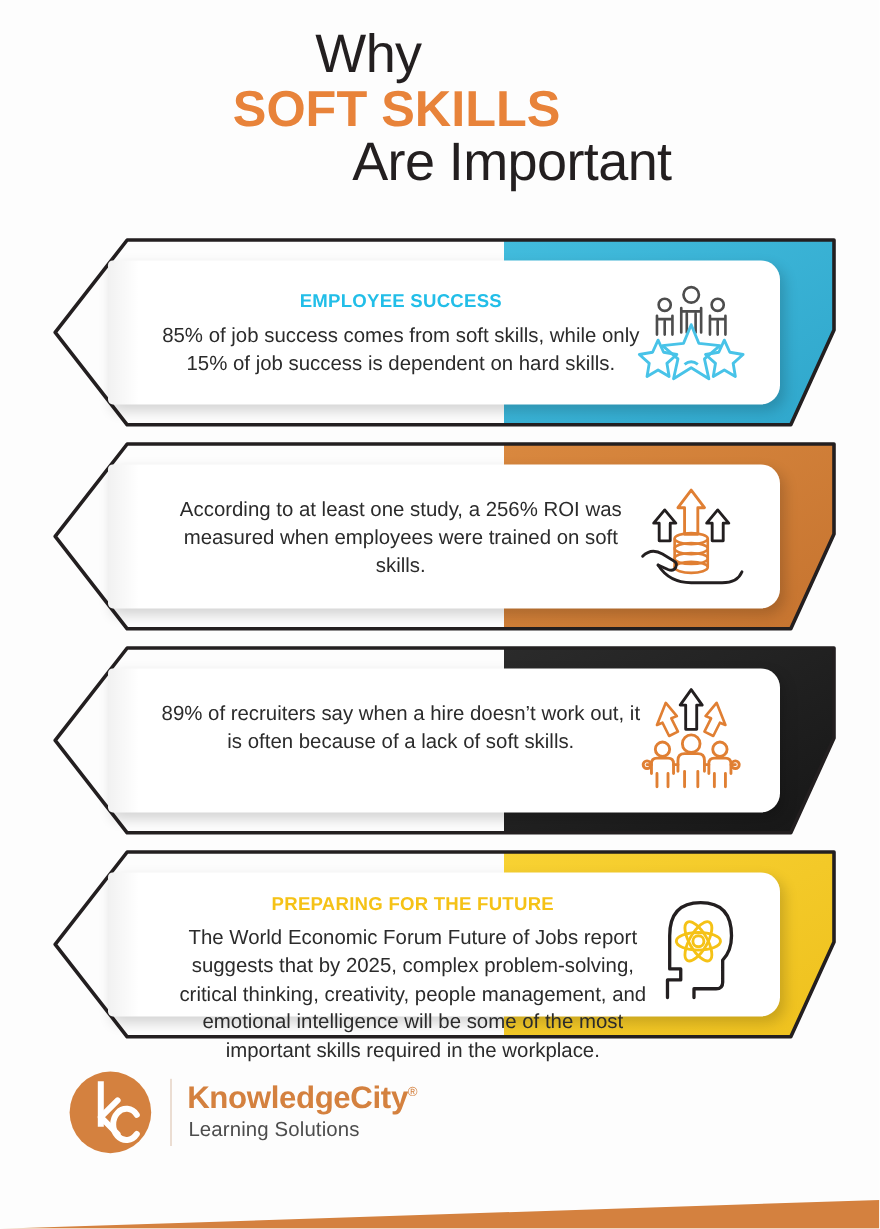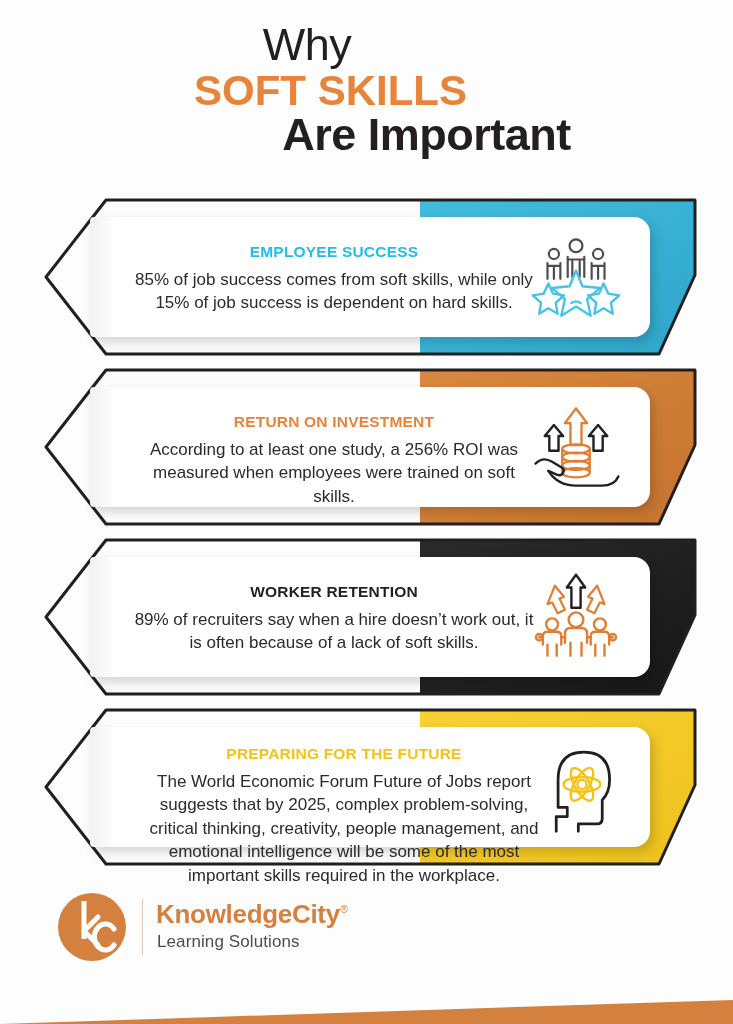--- a/index.html
+++ b/index.html
@@ -42,21 +42,21 @@
   }
   .title-soft {
     font-size: 42px;
     font-weight: bold;
     color: #e8833a;
     letter-spacing: 0px;
     padding-right: 72px;
   }
   .title-are {
     font-size: 45px;
-    font-weight: 700;
+    font-weight: 400;
     color: #231f20;
     padding-left: 120px;
   }
 
   
   .card {
     position: absolute;
     left: 40px;
     width: 660px;
     height: 158px;
@@ -242,21 +242,20 @@
           <stop offset="1" stop-color="#c5732f"></stop>
         </linearGradient>
       </defs>
       <g clip-path="url(#clip2)">
         <rect x="380" y="0" width="290" height="158" fill="url(#grad2)"></rect>
       </g>
       <path d="M66,2 L655,2 L655,77 L619,156 L66,156 L6,79 Z" fill="none" stroke="#231f20" stroke-width="3" stroke-linejoin="round"></path>
     </svg>
     <div class="inner-card">
       <div class="card-text">
-        <p class="card-heading" style="color:#e8833a">RETURN ON INVESTMENT</p>
         <p class="card-body">According to at least one study, a 256% ROI was measured when employees were trained on soft skills.</p>
       </div>
       <svg class="card-icon" viewBox="0 0 100 100">
         <path d="M50,8 L62,24 L56,24 L56,48 L44,48 L44,24 L38,24 Z" fill="none" stroke="#e07f33" stroke-width="2.6" stroke-linejoin="round"></path>
         <path d="M26,26 L36,38 L31,38 L31,54 L21,54 L21,38 L16,38 Z" fill="none" stroke="#231f20" stroke-width="2.6" stroke-linejoin="round"></path>
         <path d="M74,26 L84,38 L79,38 L79,54 L69,54 L69,38 L64,38 Z" fill="none" stroke="#231f20" stroke-width="2.6" stroke-linejoin="round"></path>
         <g stroke="#e07f33" stroke-width="2.4" fill="none">
           <ellipse cx="50" cy="52" rx="15" ry="5"></ellipse>
           <path d="M35,52 L35,61 M65,52 L65,61"></path>
           <ellipse cx="50" cy="61" rx="15" ry="5"></ellipse>
@@ -282,21 +281,20 @@
           <stop offset="1" stop-color="#161616"></stop>
         </linearGradient>
       </defs>
       <g clip-path="url(#clip3)">
         <rect x="380" y="0" width="290" height="158" fill="url(#grad3)"></rect>
       </g>
       <path d="M66,2 L655,2 L655,77 L619,156 L66,156 L6,79 Z" fill="none" stroke="#231f20" stroke-width="3" stroke-linejoin="round"></path>
     </svg>
     <div class="inner-card">
       <div class="card-text">
-        <p class="card-heading" style="color:#231f20">WORKER RETENTION</p>
         <p class="card-body">89% of recruiters say when a hire doesn’t work out, it is often because of a lack of soft skills.</p>
       </div>
       <svg class="card-icon" viewBox="0 0 100 100">
         <path d="M50,4 L60,18 L55,18 L55,40 L45,40 L45,18 L40,18 Z" fill="none" stroke="#231f20" stroke-width="2.6" stroke-linejoin="round"></path>
         <path d="M27,16 L37,28 L32,30 L38,42 L30,46 L24,34 L19,36 Z" fill="none" stroke="#e07f33" stroke-width="2.4" stroke-linejoin="round"></path>
         <path d="M73,16 L81,36 L76,34 L70,46 L62,42 L68,30 L63,28 Z" fill="none" stroke="#e07f33" stroke-width="2.4" stroke-linejoin="round"></path>
         <g stroke="#e07f33" stroke-width="2.6" fill="none" stroke-linecap="round">
           <circle cx="50" cy="53" r="8"></circle>
           <path d="M38,78 L38,68 Q38,62 44,62 L56,62 Q62,62 62,68 L62,78 M44,78 L44,92 M56,78 L56,92"></path>
           <circle cx="24" cy="58" r="6.5"></circle>

